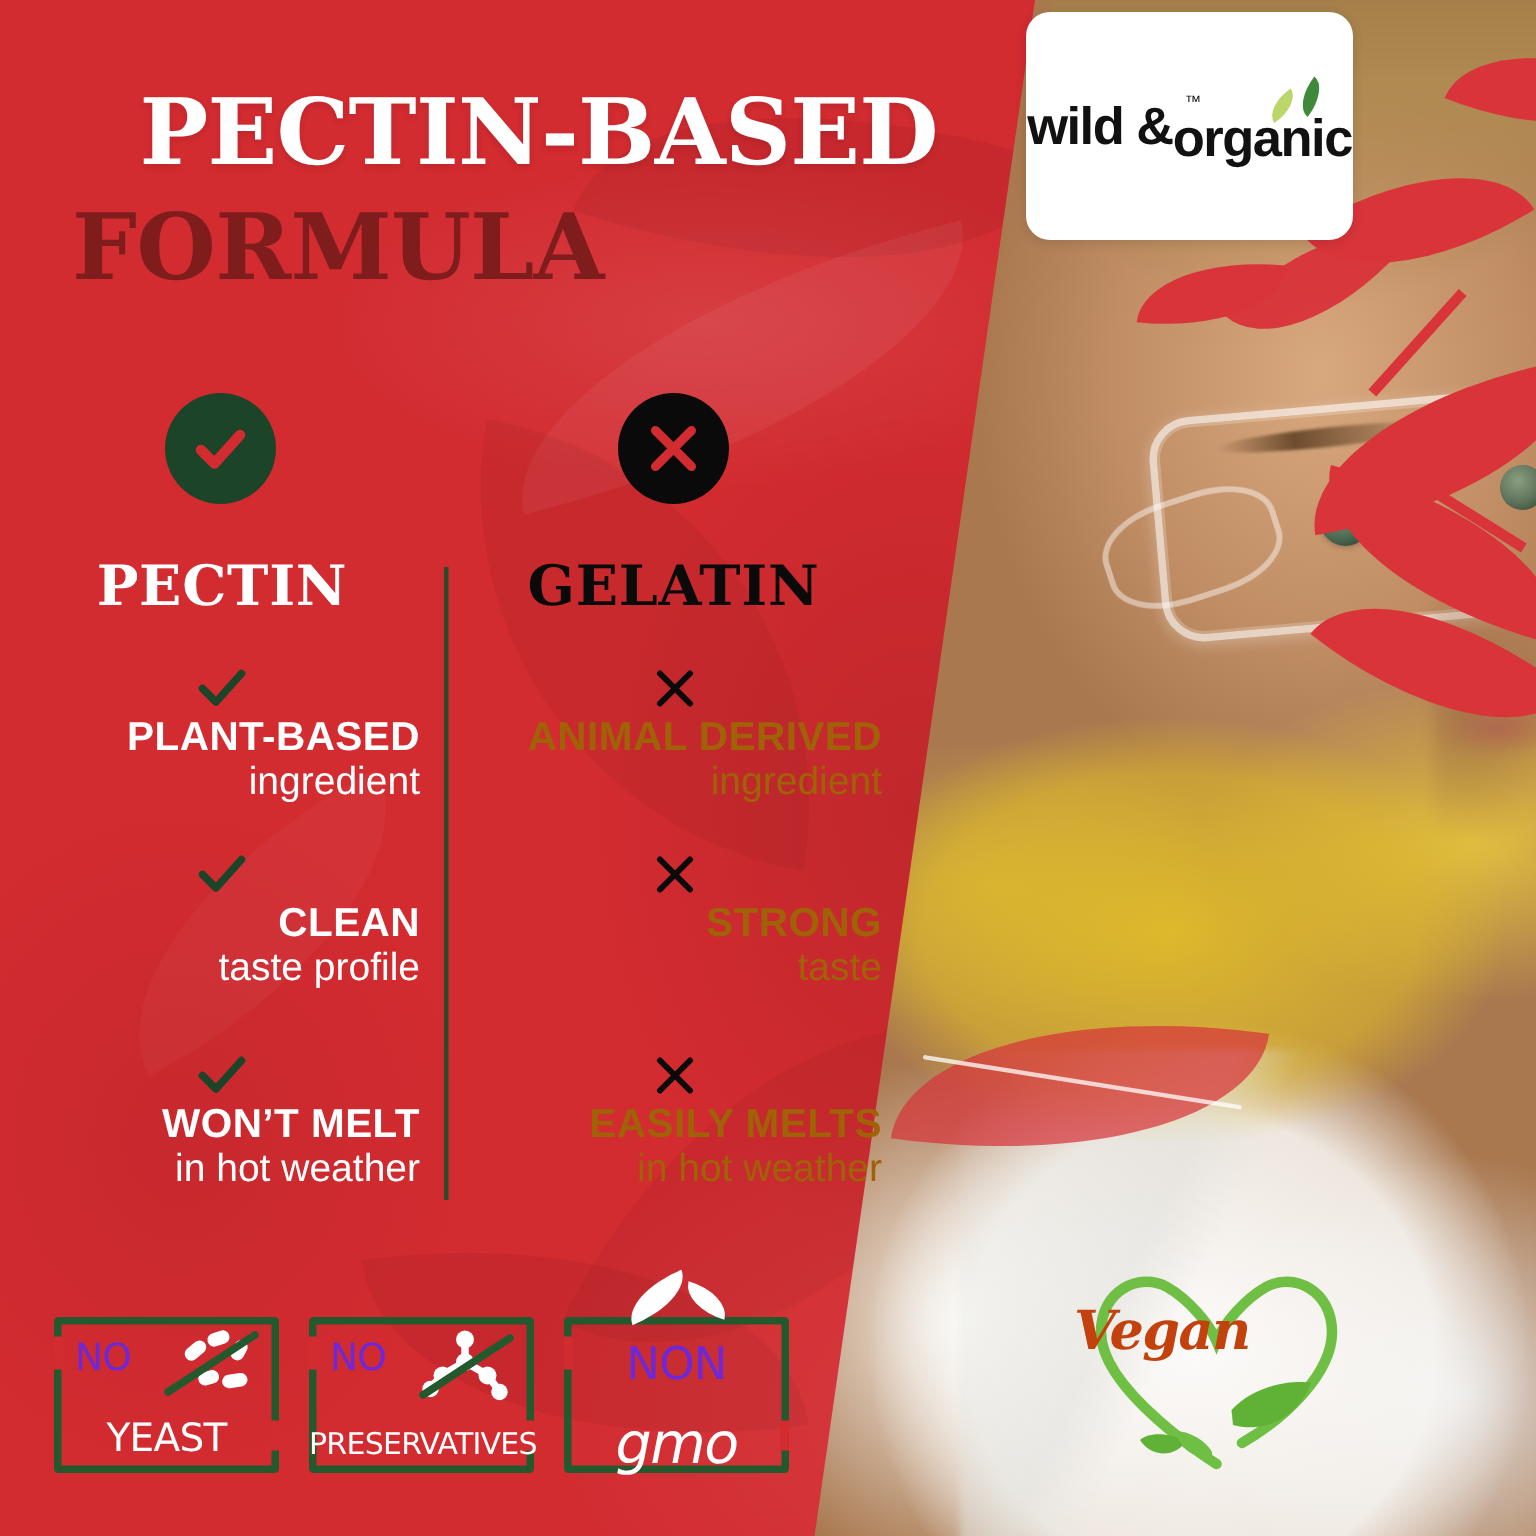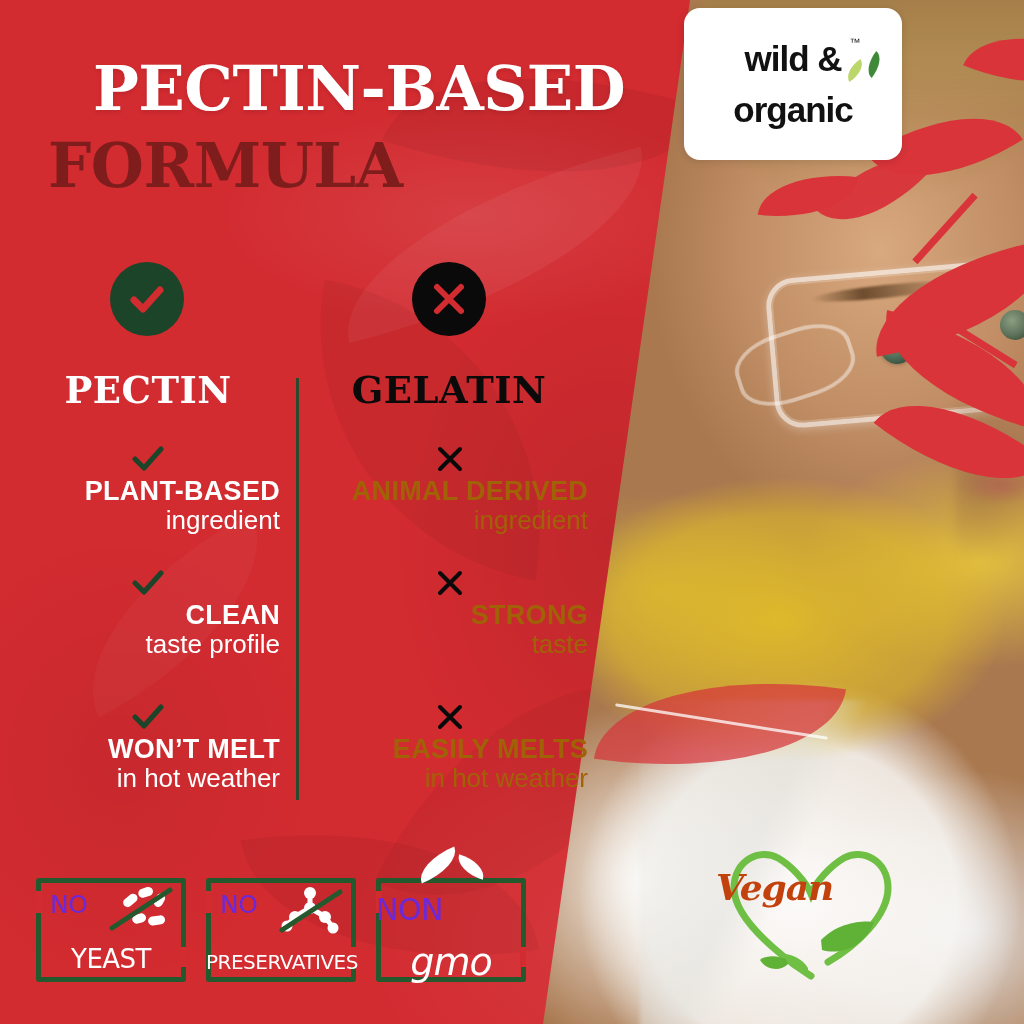--- a/index.html
+++ b/index.html
@@ -127,21 +127,21 @@
   .title-line2 {
     font-family:"DejaVu Serif", serif; font-weight:bold;
     font-size:61px; letter-spacing:-0.5px; color:#7f1d1d; line-height:1.0;
     margin-top:16px;
   }
 
   
   .logo-card {
     position:absolute; left:684px; top:8px; width:218px; height:152px;
     background:#fff; border-radius:16px; box-shadow:0 2px 8px rgba(0,0,0,.12);
-    display:flex; flex-direction:column; align-items:center; justify-content:center;
+    display:flex; flex-direction:row; align-items:center; justify-content:center;
   }
   .logo-l1 { position:relative; font-size:35px; font-weight:bold; color:#111; letter-spacing:-1px; line-height:1; }
   .logo-l2 { position:relative; font-size:35px; font-weight:bold; color:#111; letter-spacing:-1px; line-height:1; margin-top:16px; }
   .tm { position:absolute; right:-18px; top:-4px; font-size:11px; font-weight:normal; color:#111; }
   .logo-leaves { position:absolute; right:14px; top:46px; width:44px; height:40px; }
   .lf { position:absolute; border-radius:100% 0 100% 0; }
   .lf-light { width:22px; height:13px; left:0px; top:10px; background:#BBD66A; transform:rotate(-34deg); }
   .lf-dark  { width:24px; height:13px; left:18px; top:4px;  background:#3F8A3A; transform:rotate(-52deg); }
 
   
@@ -198,21 +198,21 @@
     position:absolute; left:0; right:0; bottom:8px; text-align:center;
     font-size:26px; font-weight:normal; color:#FFFFFF; letter-spacing:-.5px;
     font-family:"DejaVu Sans", sans-serif;
   }
   .badge-word.small { font-size:20px; }
   .badge-word.script { font-size:38px; font-style:italic; bottom:-2px; letter-spacing:-1px; }
   .badge-icon { position:absolute; right:10px; top:6px; width:72px; height:56px; }
   .badge1 { left:36px; top:878px; }
   .badge2 { left:206px; top:878px; }
   .badge3 { left:376px; top:878px; }
-  .badge3 .badge-no { left:0; right:0; top:14px; font-size:30px; }
+  .badge3 .badge-no { left:0; right:0; top:14px; text-align:center; font-size:30px; }
   .gmo-leaves { position:absolute; left:40px; top:-34px; width:80px; height:42px; }
   .gl { position:absolute; background:#FFFFFF; border-radius:100% 0 100% 0; }
   .gl1 { width:44px; height:22px; left:0;  top:10px; transform:rotate(-22deg); }
   .gl2 { width:30px; height:18px; left:40px; top:14px; border-radius:0 100% 0 100%; transform:rotate(16deg); }
 
   
   .vegan { position:absolute; left:716px; top:836px; width:190px; height:150px; }
   .vegan-text {
     position:absolute; left:0; right:14px; top:30px; text-align:left;
     font-family:"DejaVu Serif", serif; font-style:italic; font-weight:bold;

